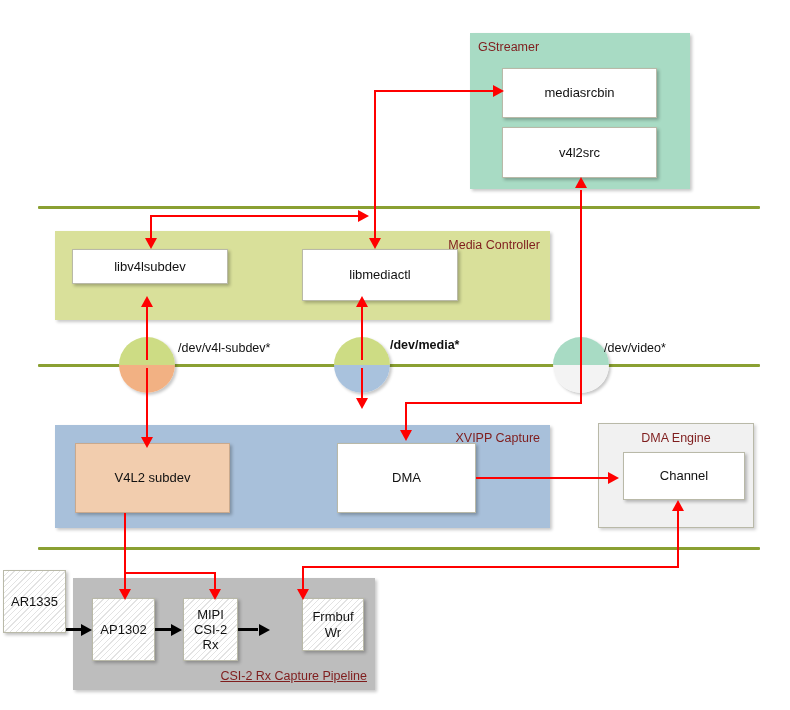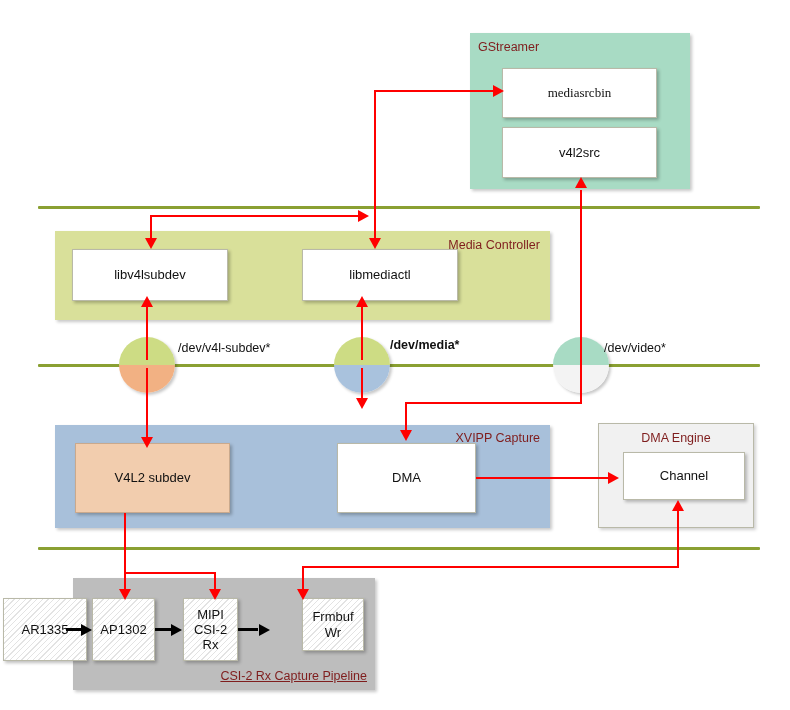--- a/index.html
+++ b/index.html
@@ -51,45 +51,45 @@
 
 <div id="stage">
 
   <div class="divider" style="left:38px;top:206px;width:722px;"></div>
   <div class="divider" style="left:38px;top:364px;width:722px;"></div>
   <div class="divider" style="left:38px;top:547px;width:722px;"></div>
 
   <div class="group gstreamer" style="left:470px;top:33px;width:220px;height:156px;">
     <div class="glabel" style="left:8px;top:7px;">GStreamer</div>
   </div>
-  <div class="node" style="left:502px;top:68px;width:155px;height:50px;font-family:Liberation Serif, serif;">mediasrcbin</div>
+  <div class="node" style="left:502px;top:68px;width:155px;height:50px;">mediasrcbin</div>
   <div class="node" style="left:502px;top:127px;width:155px;height:51px;">v4l2src</div>
 
   <div class="group mediactrl" style="left:55px;top:231px;width:495px;height:89px;">
     <div class="glabel" style="right:10px;top:7px;">Media Controller</div>
   </div>
-  <div class="node" style="left:72px;top:249px;width:156px;height:52px;">libv4lsubdev</div>
+  <div class="node" style="left:72px;top:249px;width:156px;height:35px;">libv4lsubdev</div>
   <div class="node" style="left:287px;top:249px;width:156px;height:52px;margin-left:15px;">libmediactl</div>
 
   <div class="group xvipp" style="left:55px;top:425px;width:495px;height:103px;">
     <div class="glabel" style="right:10px;top:6px;">XVIPP Capture</div>
   </div>
   <div class="node peach" style="left:75px;top:443px;width:155px;height:70px;">V4L2 subdev</div>
   <div class="node" style="left:337px;top:443px;width:139px;height:70px;">DMA</div>
 
   <div class="group dmaengine" style="left:598px;top:423px;width:156px;height:105px;">
     <div class="glabel" style="left:0;right:0;top:7px;text-align:center;">DMA Engine</div>
   </div>
   <div class="node" style="left:623px;top:452px;width:122px;height:48px;">Channel</div>
 
   <div class="group pipeline" style="left:73px;top:578px;width:302px;height:112px;">
     <div class="glabel" style="right:8px;bottom:7px;text-decoration:underline;">CSI-2 Rx Capture Pipeline</div>
   </div>
 
-  <div class="node hatch" style="left:3px;top:598px;width:84px;height:63px;">AR1335</div>
+  <div class="node hatch" style="left:3px;top:570px;width:63px;height:63px;">AR1335</div>
 
   <div class="node hatch" style="left:92px;top:598px;width:63px;height:63px;">AP1302</div>
 
   <div class="node hatch" style="left:183px;top:598px;width:55px;height:63px;flex-direction:column;">
     <span>MIPI</span>
     <span>CSI-2</span>
     <span>Rx</span>
   </div>
 
   <div class="node hatch" style="left:271px;top:598px;width:62px;height:53px;flex-direction:column;margin-left:31px;">

